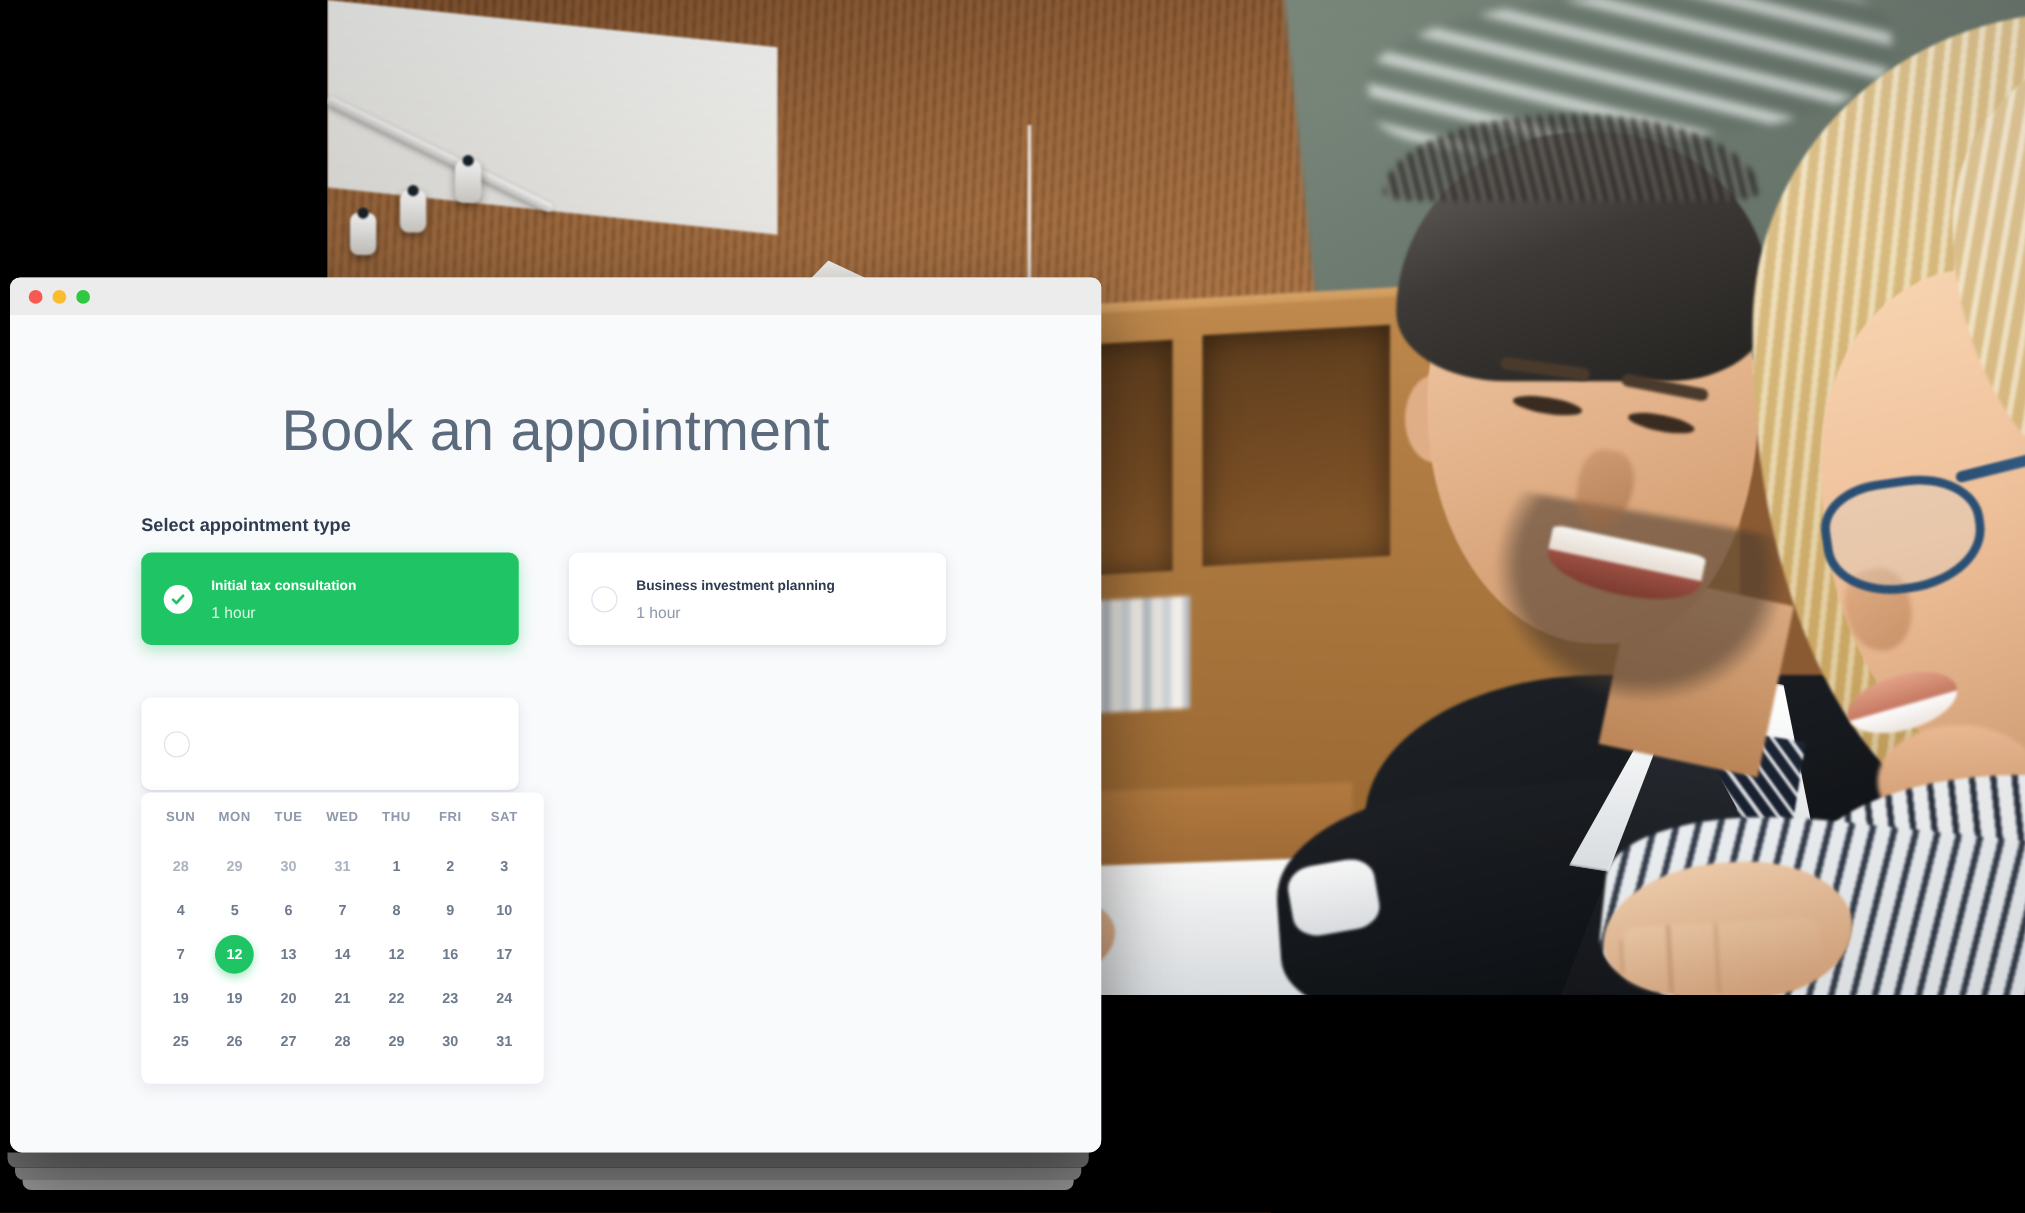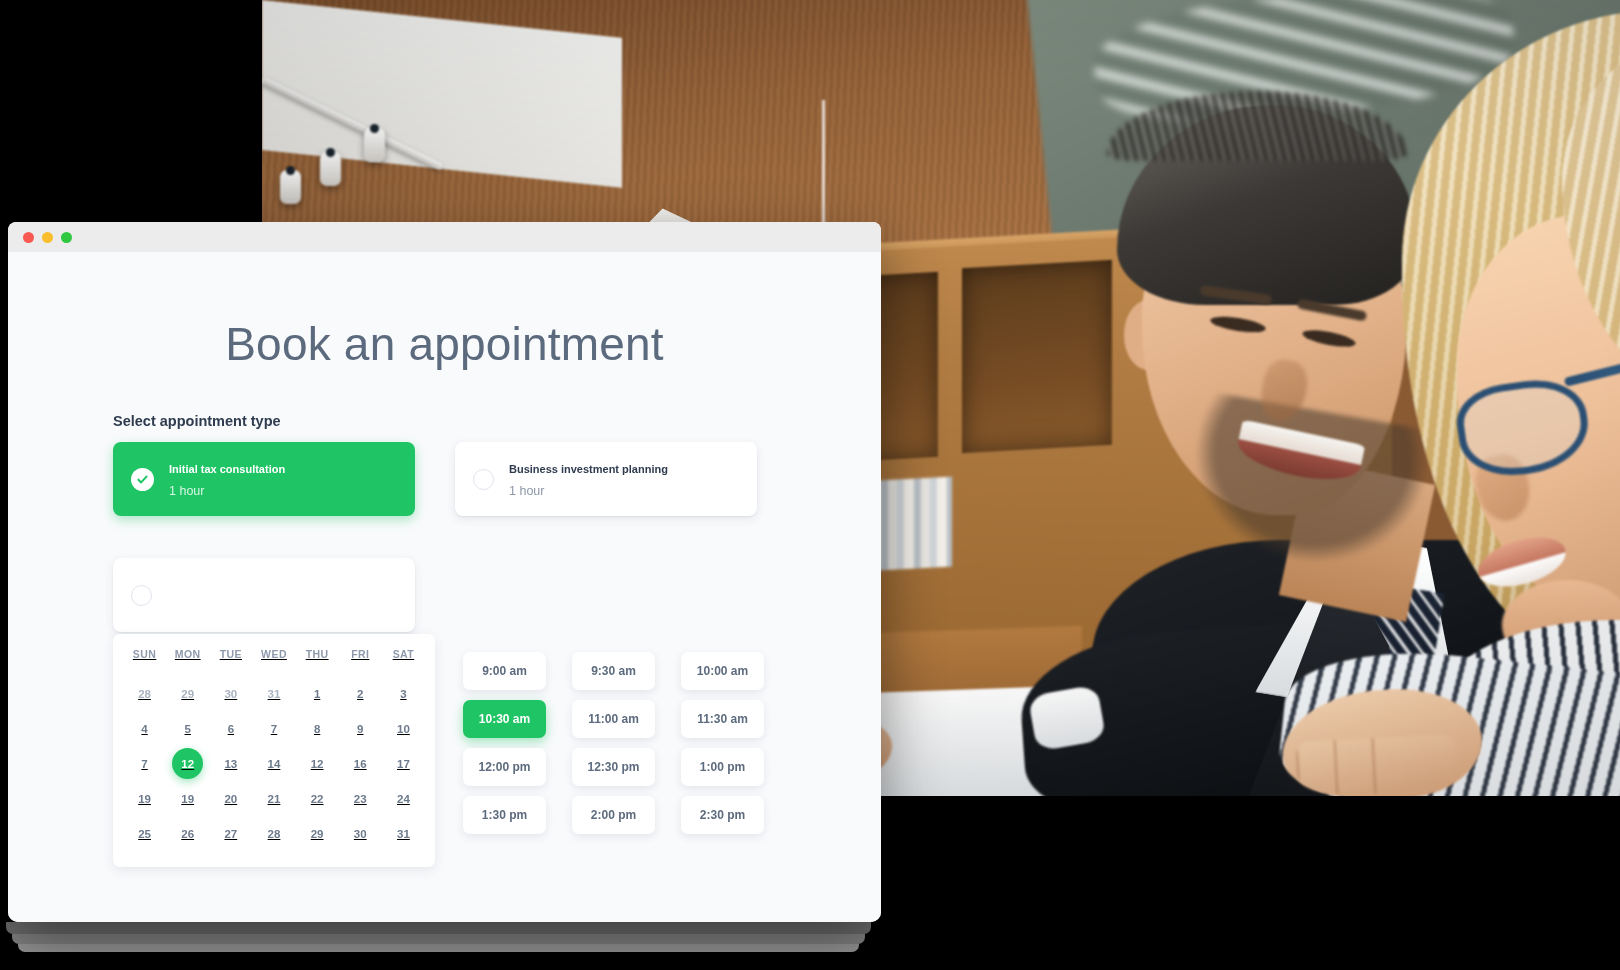--- a/index.html
+++ b/index.html
@@ -547,21 +547,20 @@
   }
   .cal-month { font-size: 13.5px; font-weight: 700; color: #2f3c4f; }
   .chev { width: 20px; height: 20px; display:flex; align-items:center; justify-content:center; cursor:pointer; }
   .chev svg { display:block; }
 
   .cal-body {
     background: #ffffff;
     border-radius: 7px;
     box-shadow: 0 3px 12px rgba(42,58,82,.10);
     padding: 14px 10px 16px 10px;
-    text-decoration: underline;
   }
   .cal-grid { display: grid; grid-template-columns: repeat(7, 1fr); }
   .cal-dow {
     text-align: center;
     font-size: 10.5px;
     font-weight: 600;
     letter-spacing: .45px;
     color: #8e99ab;
     padding-bottom: 16px;
   }
@@ -866,32 +865,18 @@
                     <span class="pill">30</span>
                   </div>
                   <div class="cal-cell">
                     <span class="pill">31</span>
                   </div>
                 </div>
             </div>
 
           </div>
 
-          <div class="slots" id="slot-grid">
-              <div class="slot">9:00 am</div>
-              <div class="slot">9:30 am</div>
-              <div class="slot">10:00 am</div>
-              <div class="slot selected">10:30 am</div>
-              <div class="slot">11:00 am</div>
-              <div class="slot">11:30 am</div>
-              <div class="slot">12:00 pm</div>
-              <div class="slot">12:30 pm</div>
-              <div class="slot">1:00 pm</div>
-              <div class="slot">1:30 pm</div>
-              <div class="slot">2:00 pm</div>
-              <div class="slot">2:30 pm</div>
-            </div>
 
         </div>
       </div>
     </div>
   </div>
 </div>
 
 </body></html>

